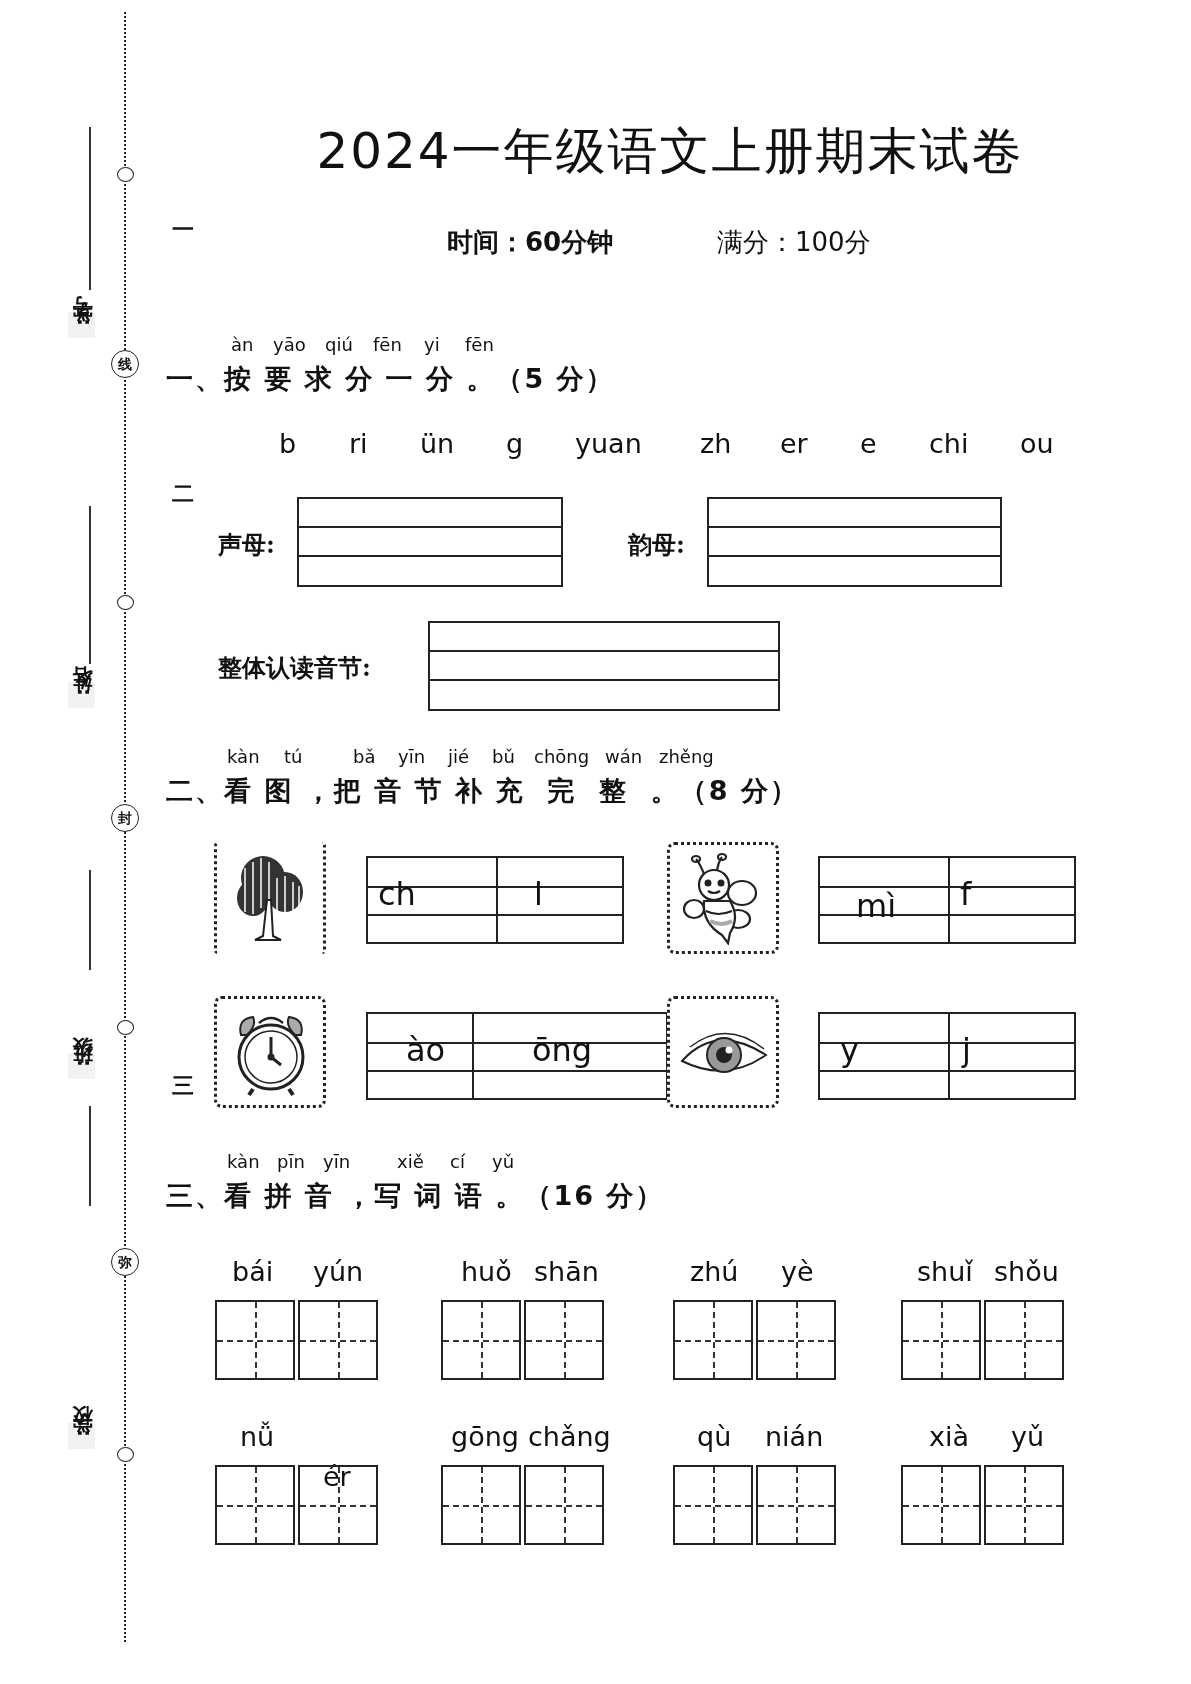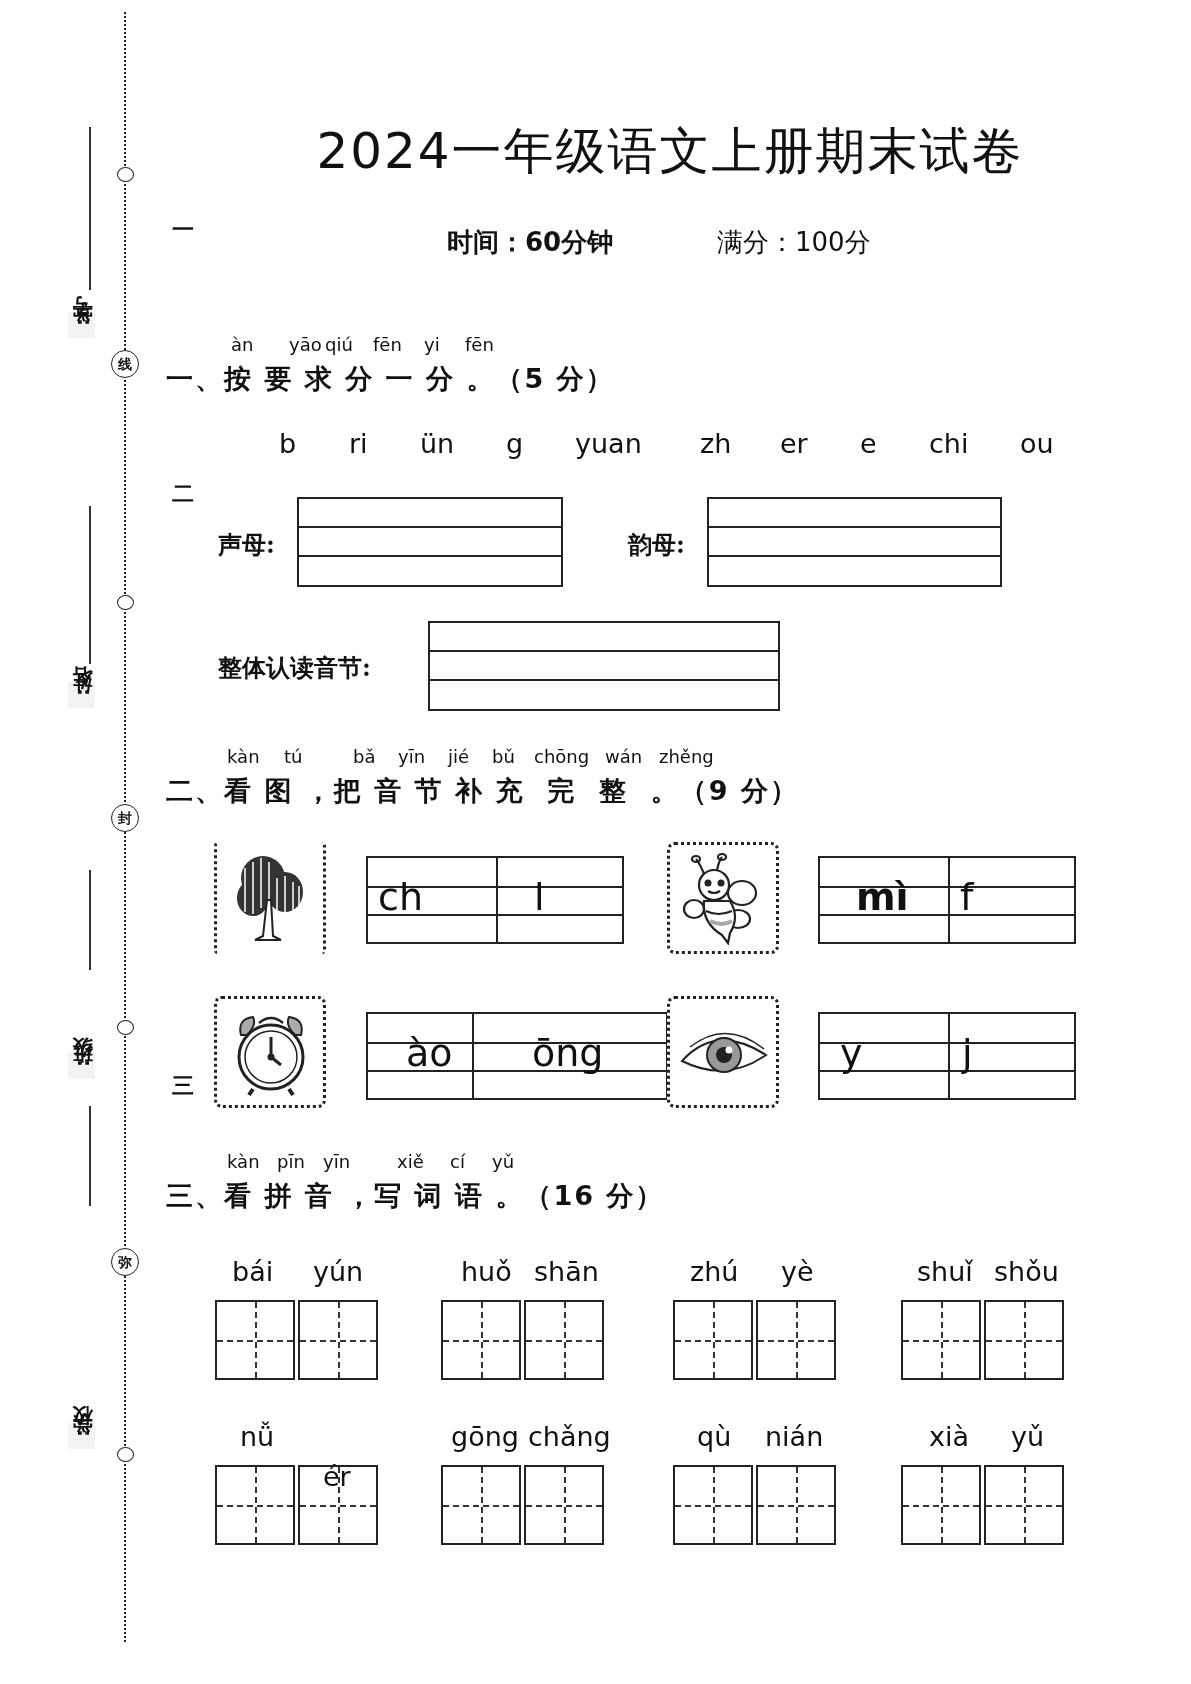--- a/index.html
+++ b/index.html
@@ -63,21 +63,21 @@
   .pic-box.bracket { border-top: none; border-bottom: none; border-radius: 4px; }
   .pic-box svg { position: absolute; left: 6px; top: 6px; }
   
   .four-line {
     position: absolute; width: 240px; height: 88px; box-sizing: border-box;
     border: 2px solid #222;
   }
   .four-line .hl { position: absolute; left: 0; right: 0; border-top: 2px solid #222; }
   .four-line .vl { position: absolute; top: 0; bottom: 0; border-left: 2px solid #222; }
   .four-line .pv {
-    position: absolute; font-size: 38px; line-height: 1; color: #111;
+    position: absolute; font-size: 32px; line-height: 1; color: #111;
     font-family: "DejaVu Sans", sans-serif; white-space: nowrap;
   }
   
   .word-group { position: absolute; width: 160px; }
   .word-py { position: absolute; top: 0; font-size: 27px; white-space: nowrap; }
   .tzg {
     position: absolute; top: 44px; width: 80px; height: 80px; box-sizing: border-box;
     border: 2px solid #222;
   }
   .tzg .dh { position: absolute; left: 0; right: 0; top: 38px; border-top: 2px dashed #333; }
@@ -112,21 +112,21 @@
 <div class="side-mark" style="left:168px;top:218px;">一</div>
 <div class="side-mark" style="left:168px;top:470px;">二</div>
 <div class="side-mark" style="left:168px;top:1060px;">三</div>
 
 <div class="title">2024一年级语文上册期末试卷</div>
 <div class="subtitle" style="left:447px;font-weight:bold;">时间：60分钟</div>
 <div class="subtitle" style="left:717px;">满分：100分</div>
 
 <div class="pinyin-row" style="left:0;top:334px;">
   <span style="left:231px;">àn</span>
-  <span style="left:273px;margin-left:16px;">yāo</span>
+  <span style="left:273px;">yāo</span>
   <span style="left:325px;">qiú</span>
   <span style="left:373px;">fēn</span>
   <span style="left:424px;">yi</span>
   <span style="left:465px;">fēn</span>
 </div>
 <div class="sec-head" style="left:166px;top:361px;">一、按 要 求 分 一 分 。（5 分）</div>
 
 <div class="letters">
   <span style="left:279px;">b</span>
   <span style="left:349px;">ri</span>
@@ -162,21 +162,21 @@
   <span style="left:227px;">kàn</span>
   <span style="left:284px;">tú</span>
   <span style="left:353px;">bǎ</span>
   <span style="left:398px;">yīn</span>
   <span style="left:448px;">jié</span>
   <span style="left:492px;">bǔ</span>
   <span style="left:534px;">chōng</span>
   <span style="left:605px;">wán</span>
   <span style="left:659px;">zhěng</span>
 </div>
-<div class="sec-head" style="left:166px;top:773px;">二、看 图 ，把 音 节 补 充  完  整  。（9 分）</div>
+<div class="sec-head" style="left:166px;top:773px;">二、看 图 ，把 音 节 补 充  完  整  。（8 分）</div>
 
 <div class="pic-box bracket" style="left:214px;top:842px;">
   <svg width="96" height="96" viewBox="0 0 96 96">
     <g fill="#333">
       <ellipse cx="40" cy="30" rx="22" ry="22"></ellipse>
       <ellipse cx="62" cy="44" rx="18" ry="20"></ellipse>
       <ellipse cx="30" cy="50" rx="16" ry="18"></ellipse>
     </g>
     <g stroke="#fff" stroke-width="1.5" fill="none">
       <path d="M22 20 V64 M30 14 V66 M38 10 V60 M46 14 V58 M54 30 V70 M62 28 V68 M70 34 V64 M76 38 V60"></path>
@@ -209,21 +209,21 @@
       <path d="M32 40 Q38 44 44 40"></path>
     </g>
     <circle cx="32" cy="32" r="3.5" fill="#222"></circle>
       <circle cx="45" cy="32" r="3.5" fill="#222"></circle>
   </svg>
 </div>
 <div class="four-line" style="left:818px;top:856px;width:258px;">
   <div class="hl" style="top:28px;"></div>
     <div class="hl" style="top:56px;"></div>
   <div class="vl" style="left:128px;"></div>
-  <div class="pv" style="left:36px;top:20px;font-weight:bold;">mì</div>
+  <div class="pv" style="left:36px;top:32px;">mì</div>
   <div class="pv" style="left:140px;top:20px;">f</div>
 </div>
 
 <div class="pic-box" style="left:214px;top:996px;">
   <svg width="96" height="96" viewBox="0 0 96 96">
     <path d="M18 30 Q14 14 30 12 Q34 20 24 30 Z" fill="#aaa" stroke="#222" stroke-width="2"></path>
     <path d="M78 30 Q82 14 66 12 Q62 20 72 30 Z" fill="#aaa" stroke="#222" stroke-width="2"></path>
     <path d="M36 18 Q48 8 60 18" fill="none" stroke="#222" stroke-width="2.5"></path>
     <circle cx="48" cy="52" r="32" fill="#fff" stroke="#222" stroke-width="3"></circle>
     <circle cx="48" cy="52" r="26" fill="#fff" stroke="#222" stroke-width="1.5"></circle>

